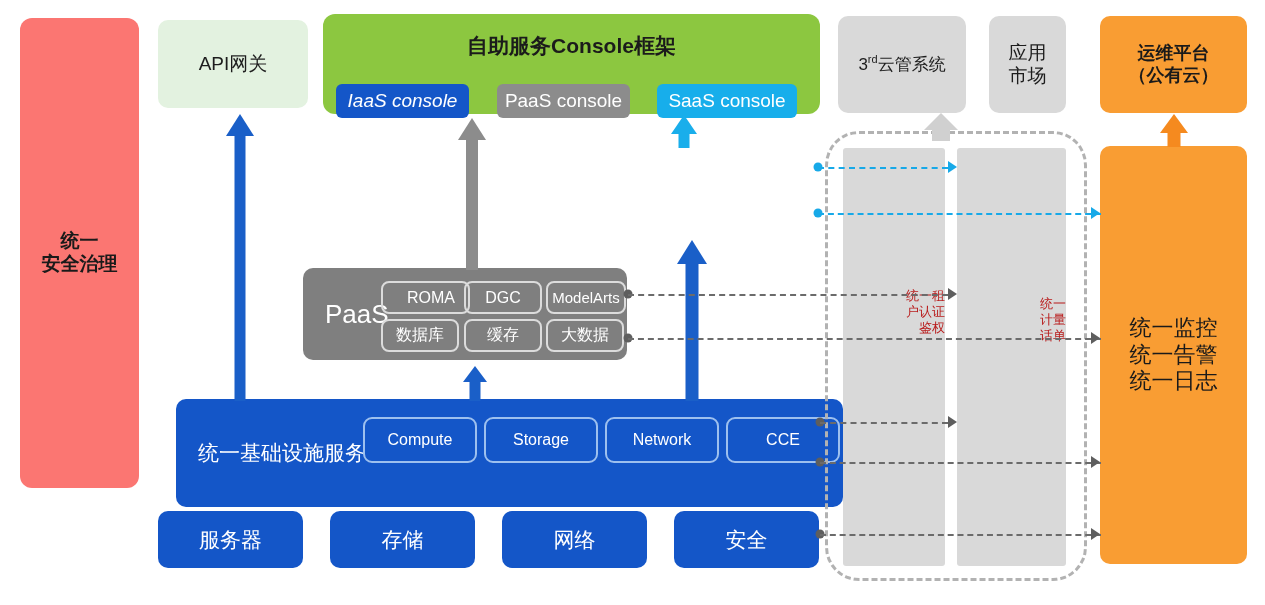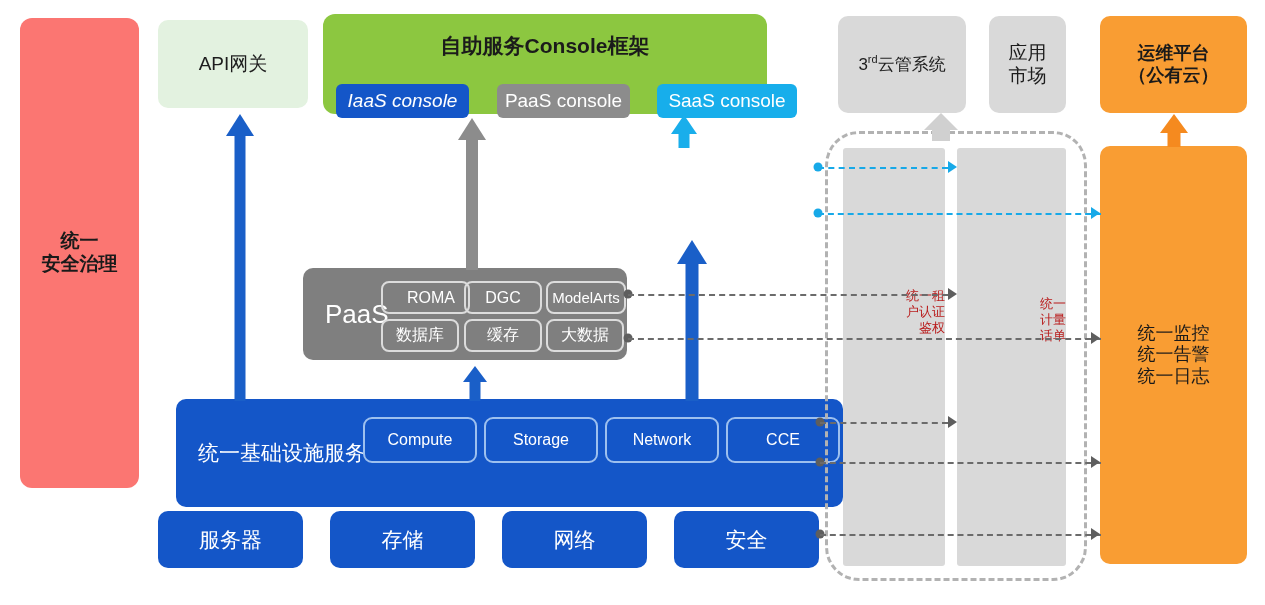--- a/index.html
+++ b/index.html
@@ -60,21 +60,21 @@
 
   <div class="box security" style="left:20px;top:18px;width:119px;height:470px;flex-direction:column;">
     <div>统一</div>
     <div>安全治理</div>
   </div>
 
   <div class="box apigw" style="left:158px;top:20px;width:150px;height:88px;">
     <span>API网关</span>
   </div>
 
-  <div class="console-frame" style="position:absolute;left:323px;top:14px;width:444px;height:100px;">
+  <div class="console-frame" style="position:absolute;left:323px;top:14px;width:497px;height:100px;">
     <div class="console-title">自助服务Console框架</div>
     <div class="console-chip chip-iaas" style="left:13px;width:133px;">
       <span>IaaS console</span>
     </div>
     <div class="console-chip chip-paas" style="left:174px;width:133px;">
       <span>PaaS console</span>
     </div>
     <div class="console-chip chip-saas" style="left:334px;width:140px;">
       <span>SaaS console</span>
     </div>
@@ -89,21 +89,21 @@
   <div class="box appmarket" style="left:989px;top:16px;width:77px;height:97px;flex-direction:column;">
     <div>应用</div>
     <div>市场</div>
   </div>
 
   <div class="box ops" style="left:1100px;top:16px;width:147px;height:97px;flex-direction:column;">
     <div>运维平台</div>
     <div>（公有云）</div>
   </div>
 
-  <div class="box ops" style="left:1100px;top:146px;width:147px;height:418px;flex-direction:column;font-weight:400;font-size:18px;">
+  <div class="box ops" style="left:1100px;top:146px;width:147px;height:418px;flex-direction:column;font-weight:400;font-size:22px;">
     <div>统一监控</div>
     <div>统一告警</div>
     <div>统一日志</div>
   </div>
 
 
   <div class="paas-block" style="position:absolute;left:303px;top:268px;width:324px;height:92px;">
     <div class="paas-label">PaaS</div>
     <div class="paas-chip" style="left:78px;top:13px;width:74px;padding-left:11px;">
       <span>ROMA</span>

